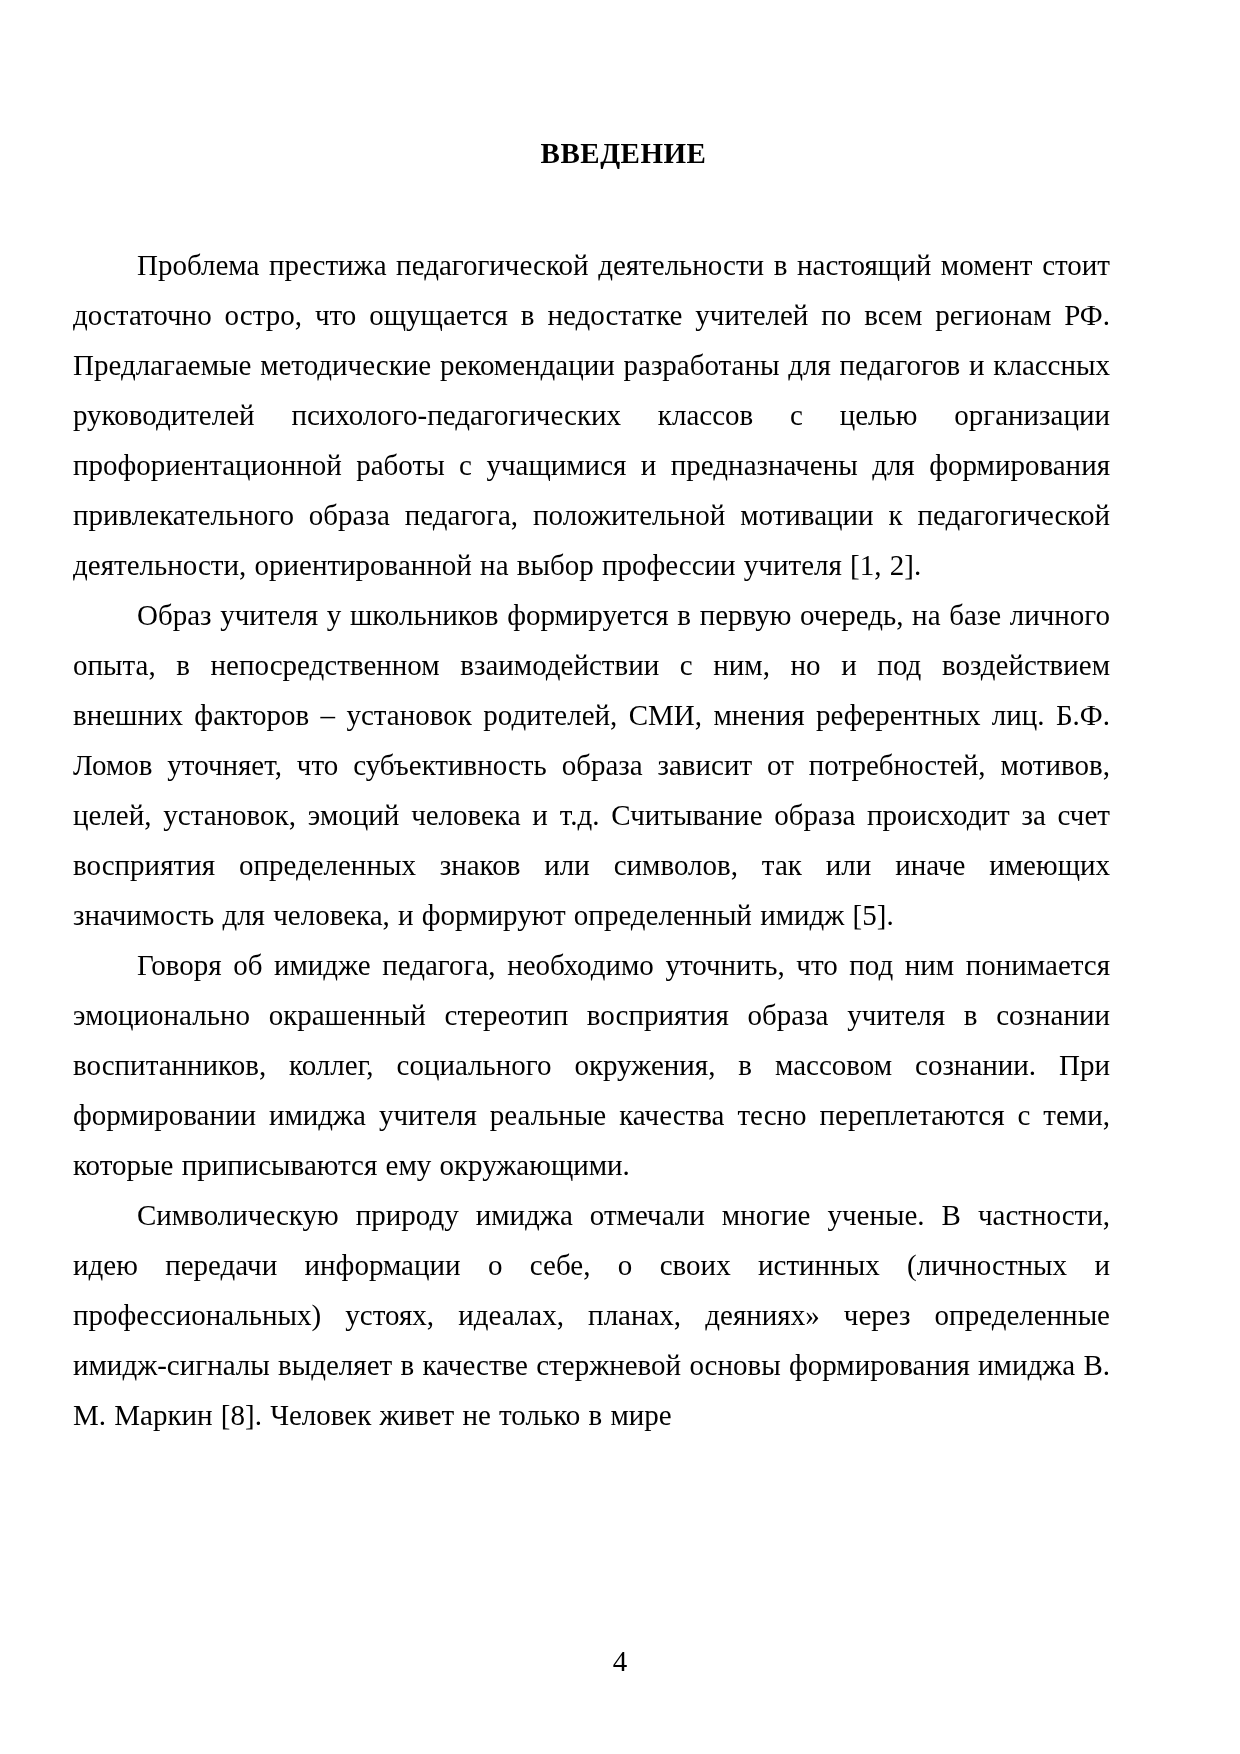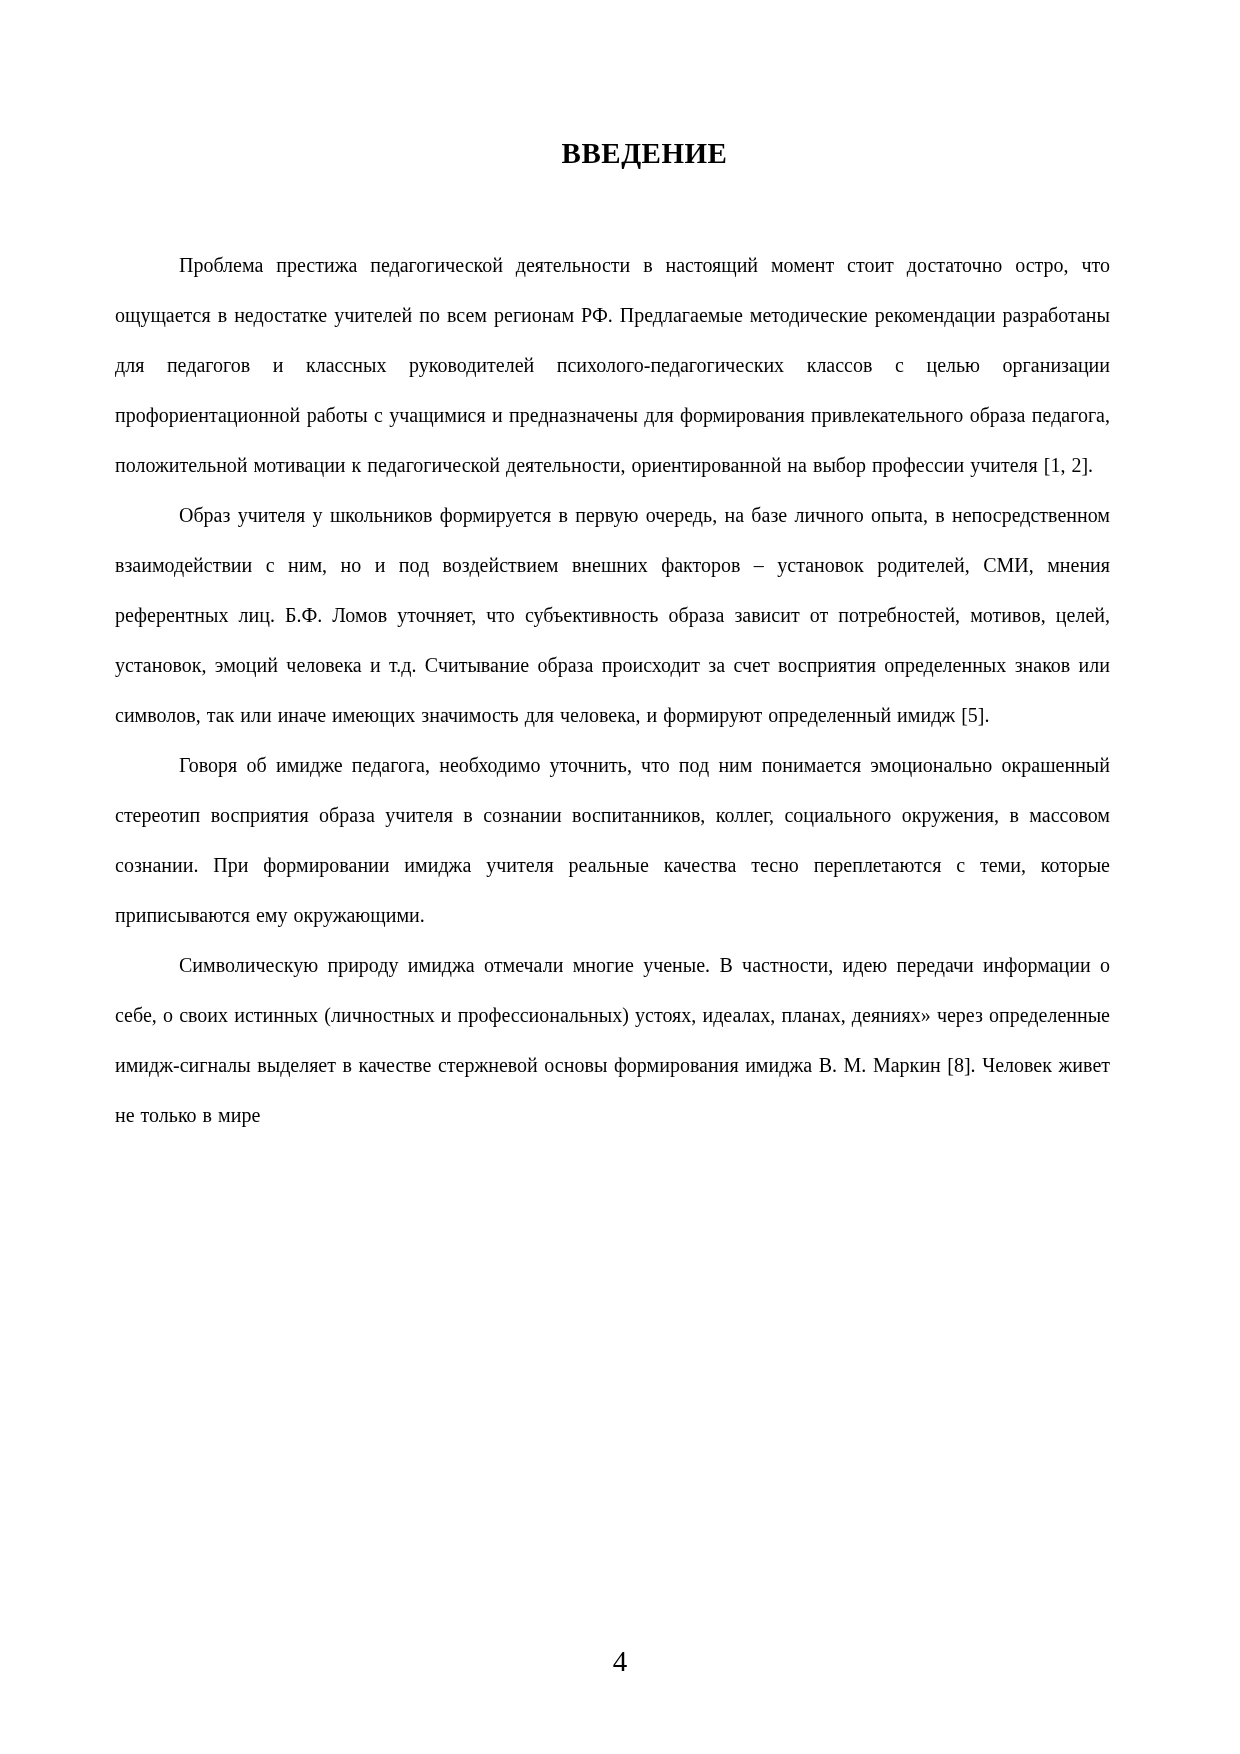--- a/index.html
+++ b/index.html
@@ -8,35 +8,35 @@
     background: #ffffff;
   }
   .page {
     position: relative;
     width: 1240px;
     height: 1754px;
     margin: 0 auto;
     background: #ffffff;
     color: #000000;
     box-sizing: border-box;
-    padding: 128px 130px 0 115px;
+    padding: 128px 130px 0 73px;
     font-family: "Liberation Serif", "DejaVu Serif", serif;
     overflow: hidden;
   }
   .doc-title {
     font-size: 29px;
     line-height: 50px;
     font-weight: bold;
     text-align: center;
     text-indent: 64px;
     margin: 0 0 62px 0;
     letter-spacing: 0.5px;
   }
   .para {
-    font-size: 20px;
+    font-size: 29px;
     line-height: 50px;
     margin: 0;
     text-align: justify;
     text-indent: 64px;
     word-spacing: 1px;
   }
   .page-number {
     position: absolute;
     left: 0;
     right: 0;

